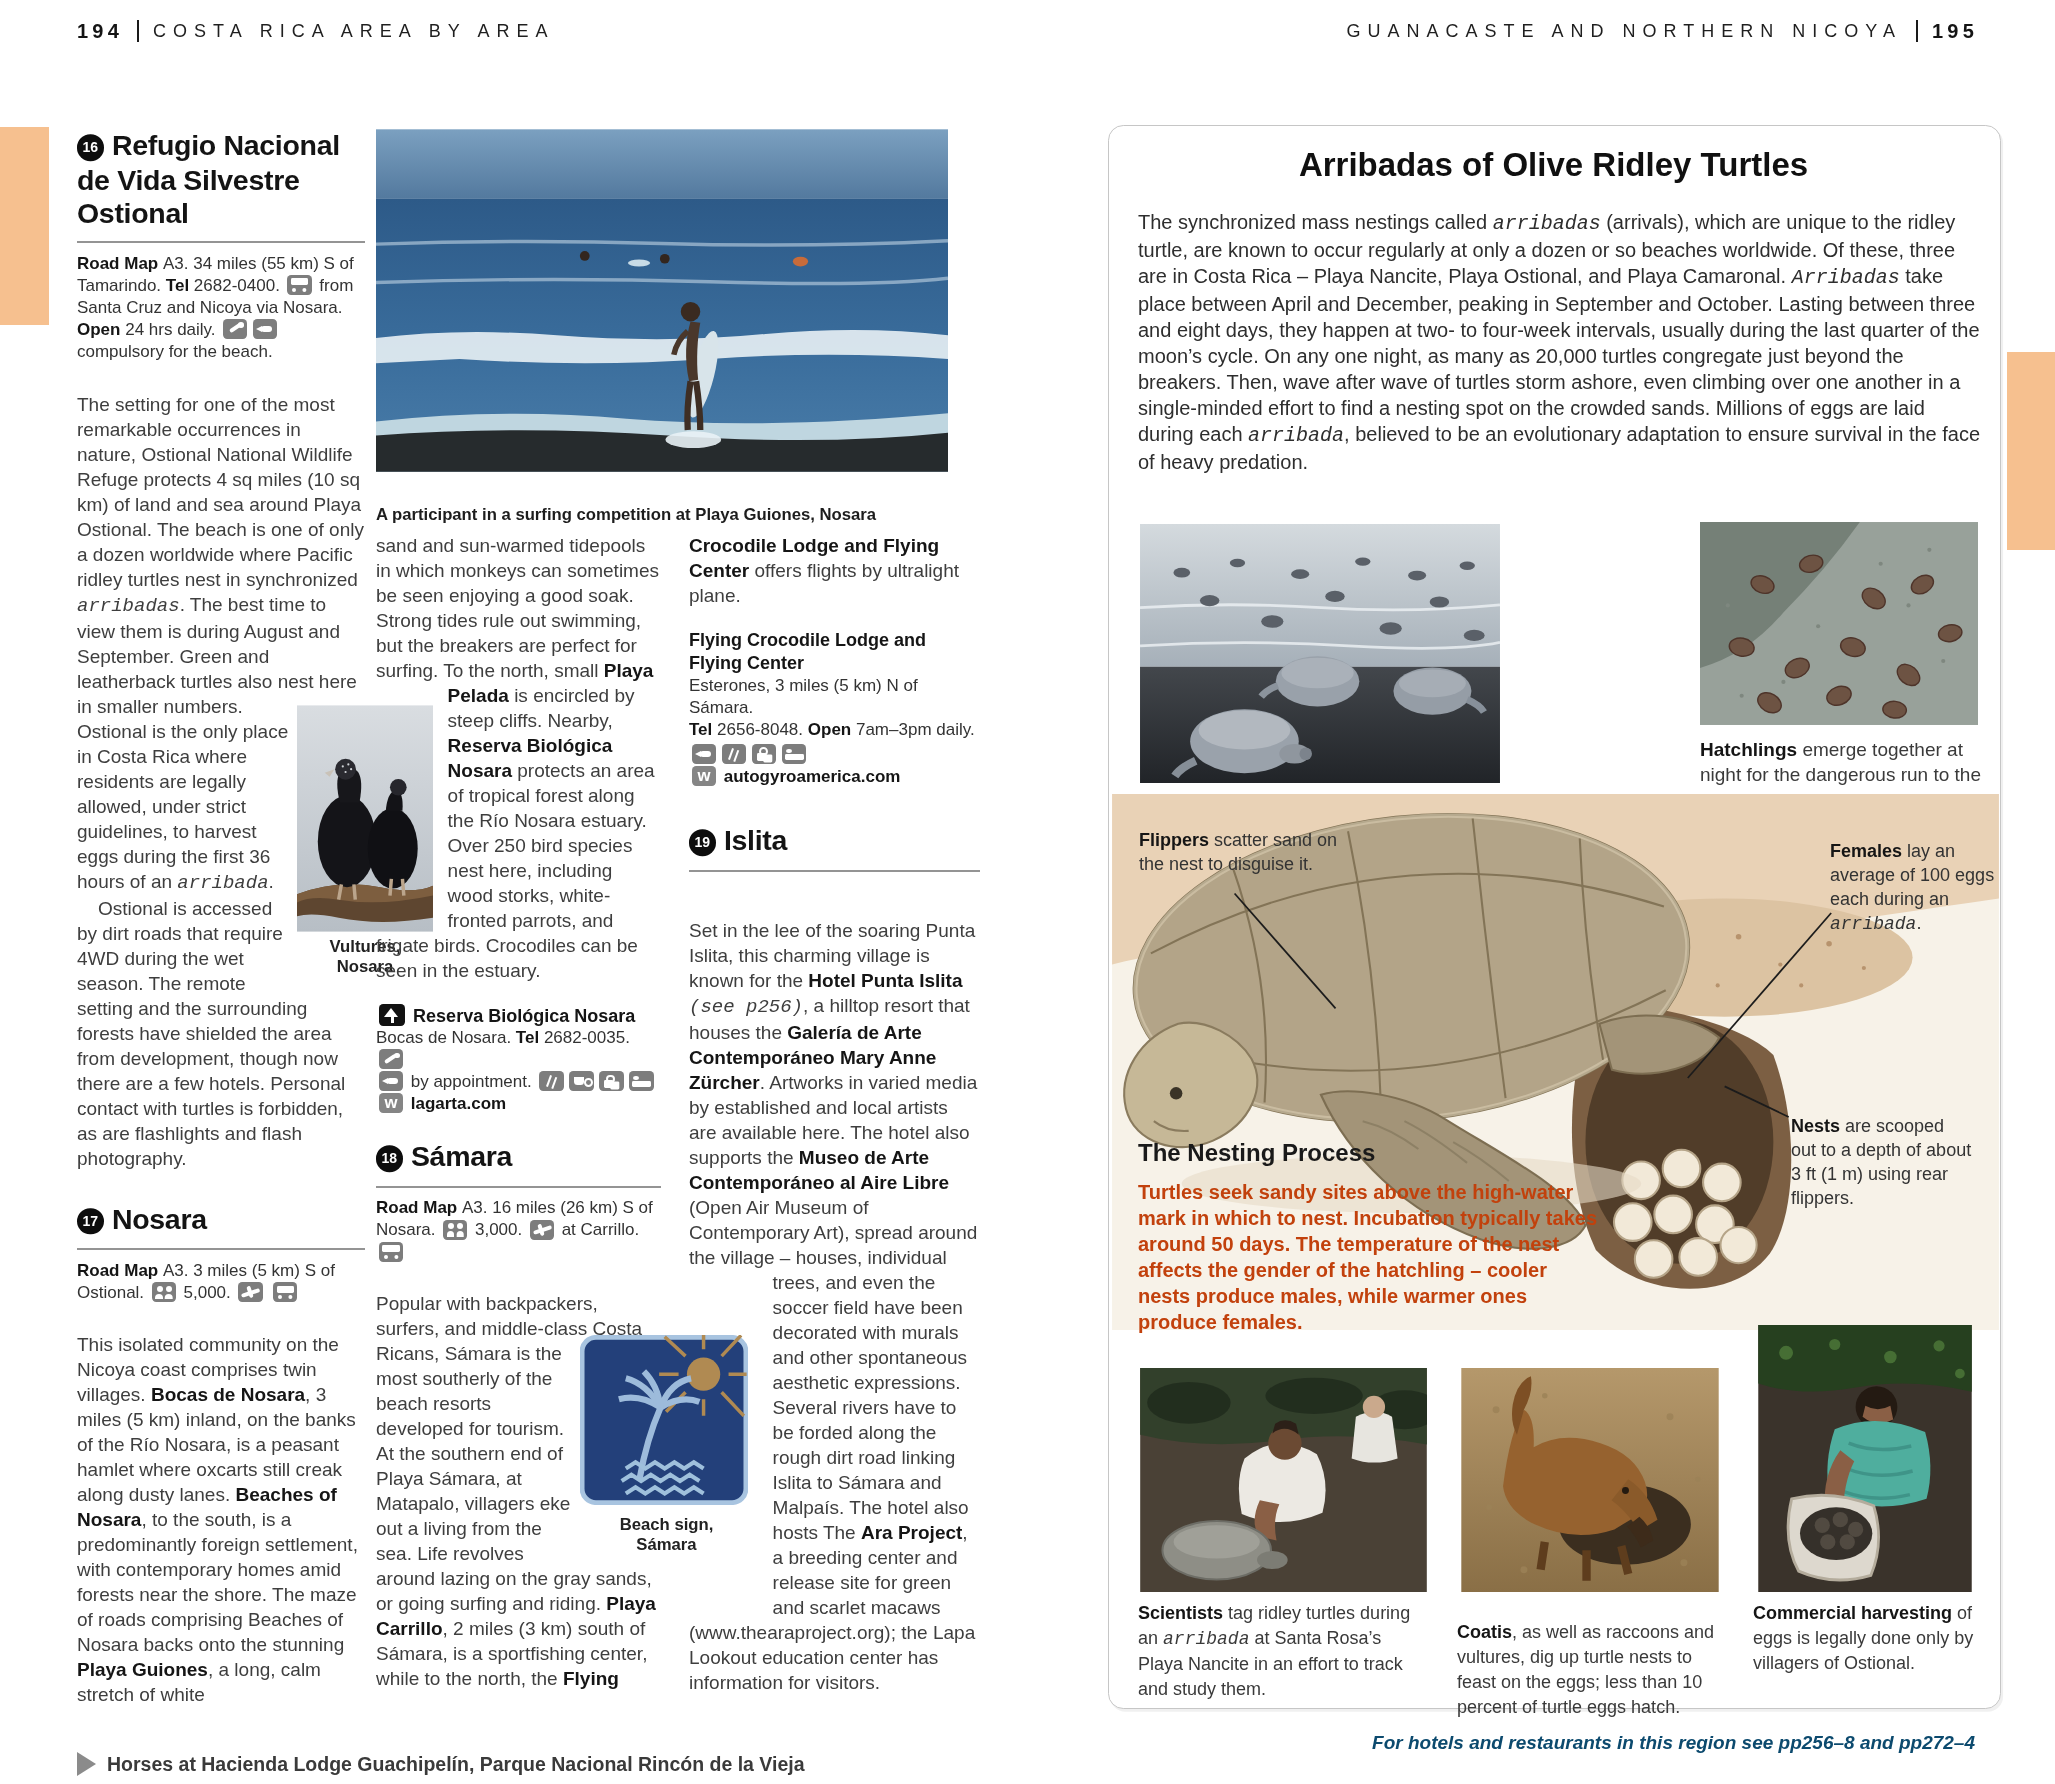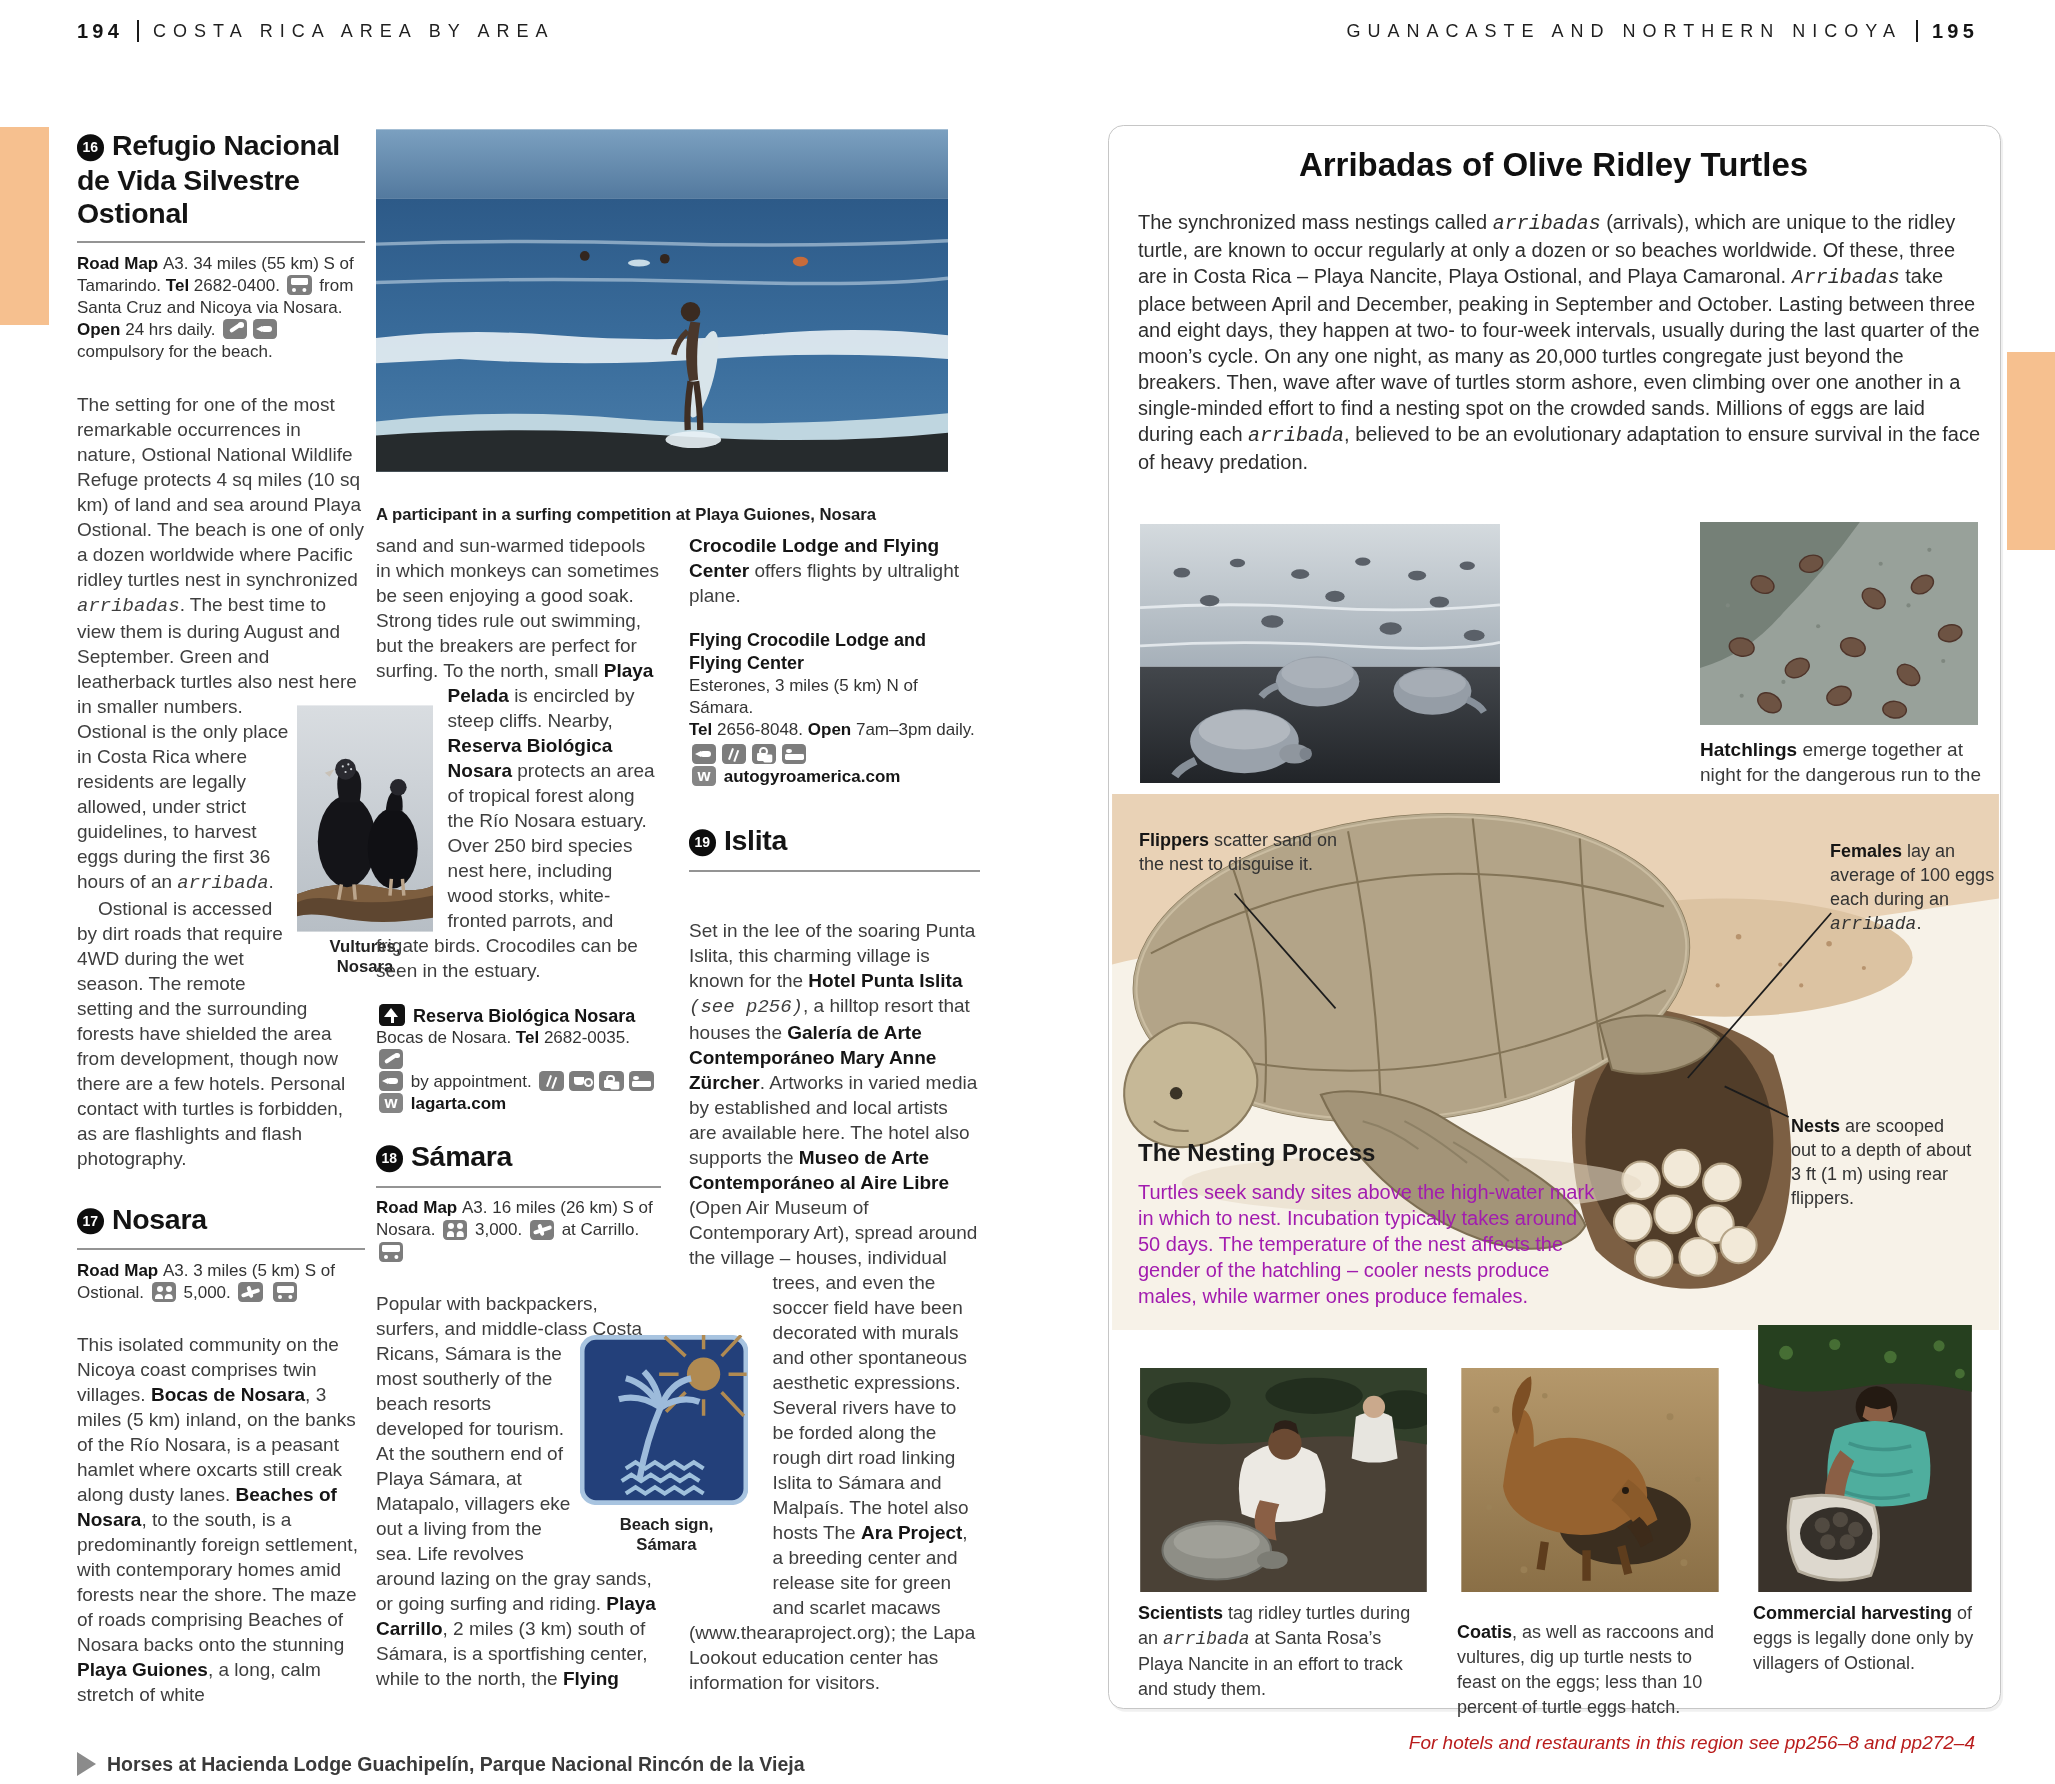--- a/index.html
+++ b/index.html
@@ -384,21 +384,21 @@
         <line x1="972" y1="464" x2="880" y2="420"></line>
       </g>
     </svg>
   </div>
 
   <div class="abs dlabel" style="left:1139px;top:828px;width:209px;"><span class="bb">Flippers</span><span> scatter sand on the nest to disguise it.</span></div>
   <div class="abs dlabel" style="left:1830px;top:839px;width:167px;"><span class="bb">Females</span><span> lay an average of 100 eggs each during an </span><span class="ii">arribada</span><span>.</span></div>
   <div class="abs dlabel" style="left:1791px;top:1114px;width:182px;"><span class="bb">Nests</span><span> are scooped out to a depth of about 3 ft (1 m) using rear flippers.</span></div>
 
   <div class="abs" style="left:1138px;top:1139px;font-size:24px;font-weight:bold;color:#1a1a1a;">The Nesting Process</div>
-  <div class="abs" style="left:1138px;top:1179px;width:465px;font-size:20px;line-height:26px;color:#a21caf;">Turtles seek sandy sites above the high-water mark in which to nest. Incubation typically takes around 50 days. The temperature of the nest affects the gender of the hatchling – cooler nests produce males, while warmer ones produce females.</div>
+  <div class="abs" style="left:1138px;top:1179px;width:465px;font-size:20px;line-height:26px;color:#c2410c;font-weight:bold;">Turtles seek sandy sites above the high-water mark in which to nest. Incubation typically takes around 50 days. The temperature of the nest affects the gender of the hatchling – cooler nests produce males, while warmer ones produce females.</div>
 
   <div class="abs" style="left:1140px;top:1368px;width:287px;height:224px;">
     <svg width="287" height="224" viewBox="0 0 412 322">
       <rect width="412" height="322" fill="#4a4136"></rect>
       <path d="M0,0 H412 V110 Q300,90 200,104 Q90,118 0,96 Z" fill="#32402b"></path>
       <g fill="#1f2a1c" opacity="0.8">
           <ellipse cx="70" cy="50" rx="60" ry="30"></ellipse>
           <ellipse cx="250" cy="40" rx="70" ry="26"></ellipse>
           <ellipse cx="380" cy="60" rx="50" ry="28"></ellipse>
         </g>
@@ -477,16 +477,16 @@
             <circle cx="128" cy="312" r="11"></circle>
           </g>
       </g>
     </svg>
   </div>
 
   <div class="abs capblock" style="left:1138px;top:1601px;width:284px;"><span class="bb">Scientists</span><span> tag ridley turtles during an </span><span class="ii">arribada</span><span> at Santa Rosa’s Playa Nancite in an effort to track and study them.</span></div>
   <div class="abs capblock" style="left:1457px;top:1601px;width:270px;margin-top:19px;"><span class="bb">Coatis</span><span>, as well as raccoons and vultures, dig up turtle nests to feast on the eggs; less than 10 percent of turtle eggs hatch.</span></div>
   <div class="abs capblock" style="left:1753px;top:1601px;width:231px;"><span class="bb">Commercial harvesting</span><span> of eggs is legally done only by villagers of Ostional.</span></div>
 
-  <div class="abs" style="right:81px;top:1732px;font-size:19px;font-weight:normal;font-style:italic;color:#b91c1c;">For hotels and restaurants in this region see pp256–8 and pp272–4</div>
+  <div class="abs" style="right:81px;top:1732px;font-size:19px;font-weight:bold;font-style:italic;color:#0c4a6e;">For hotels and restaurants in this region see pp256–8 and pp272–4</div>
 
 </div>
 
 
 </body></html>

